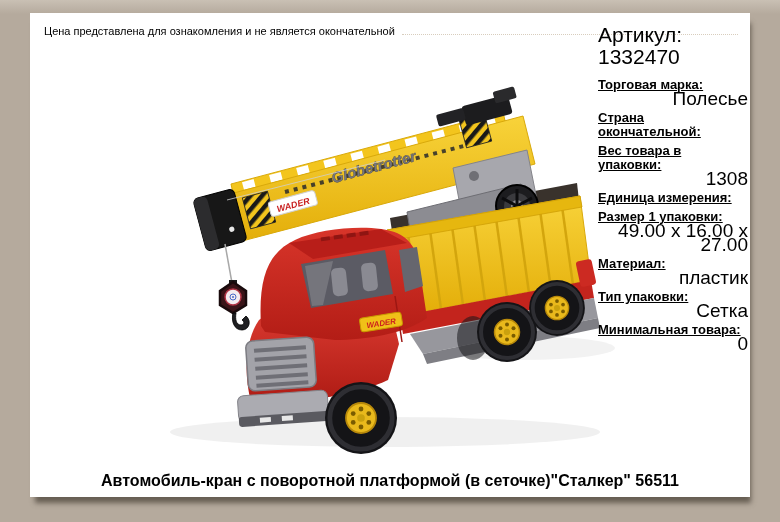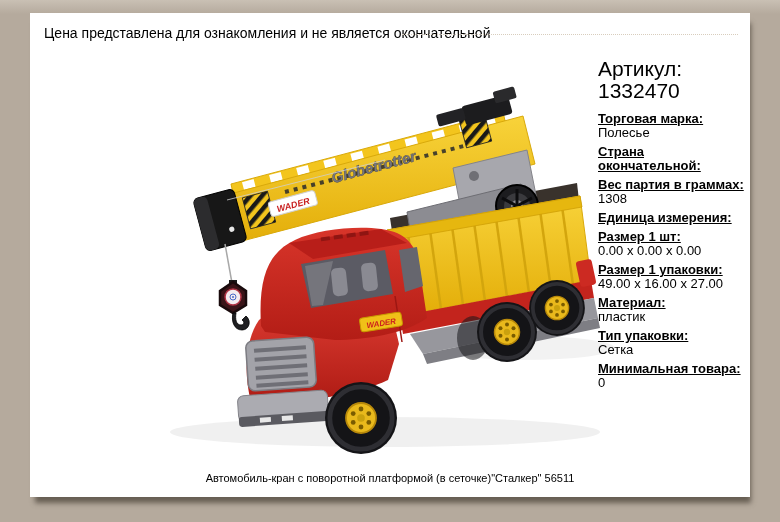--- a/index.html
+++ b/index.html
@@ -8,38 +8,38 @@
     font-family:"Liberation Sans", sans-serif;
     background:linear-gradient(#c9c0b4, #b5aa9d 14px);
   }
   .sheet{
     position:absolute;left:30px;top:13px;width:720px;height:484px;
     background:#ffffff;
     box-shadow:3px 8px 5px -2px rgba(78,69,59,0.75);
   }
   .disclaimer{
     position:absolute;left:14px;top:12px;
-    font-size:14px;color:#000;white-space:nowrap;text-align:right;
+    font-size:11px;color:#000;white-space:nowrap;text-align:right;
   }
   .dotline{
     position:absolute;left:372px;top:21px;width:336px;height:0;
     border-top:1px dotted #d8cdbd;
   }
   .details{
-    position:absolute;left:568px;top:11px;width:150px;color:#000;margin-top:34px;
+    position:absolute;left:568px;top:11px;width:150px;color:#000;
   }
   .detail-big{font-size:21px;line-height:22px;font-weight:400;}
   .fields{margin-top:10px;}
   .field{margin-bottom:5px;}
   .field-label{font-size:13px;line-height:14px;font-weight:bold;text-decoration:underline;}
-  .field-value{font-size:13px;line-height:14px;font-weight:400;}
+  .field-value{font-size:19px;line-height:14px;font-weight:400;text-align:right;}
   .price-block{margin-top:6px;}
   .caption{
     position:absolute;left:0;top:459px;width:720px;
-    text-align:center;font-size:11px;font-weight:normal;color:#000;
+    text-align:center;font-size:16px;font-weight:bold;color:#000;
   }
   .product-image{position:absolute;left:25px;top:67px;width:560px;height:390px;}
 </style>
 </head>
 <body>
 
 <div class="sheet">
 
   <div class="disclaimer">Цена представлена для ознакомления и не является окончательной</div>
   <div class="dotline"></div>
@@ -219,29 +219,25 @@
 
     <div class="fields">
       <div class="field">
         <div class="field-label">Торговая марка:</div>
         <div class="field-value">Полесье</div>
       </div>
       <div class="field">
         <div class="field-label">Страна окончательной:</div>
       </div>
       <div class="field">
-        <div class="field-label">Вес партия в граммах:</div>
+        <div class="field-label">Вес товара в упаковки:</div>
         <div class="field-value">1308</div>
       </div>
       <div class="field">
         <div class="field-label">Единица измерения:</div>
-      </div>
-      <div class="field">
-        <div class="field-label">Размер 1 шт:</div>
-        <div class="field-value">0.00 x 0.00 x 0.00</div>
       </div>
       <div class="field">
         <div class="field-label">Размер 1 упаковки:</div>
         <div class="field-value">49.00 x 16.00 x 27.00</div>
       </div>
       <div class="field">
         <div class="field-label">Материал:</div>
         <div class="field-value">пластик</div>
       </div>
       <div class="field">

